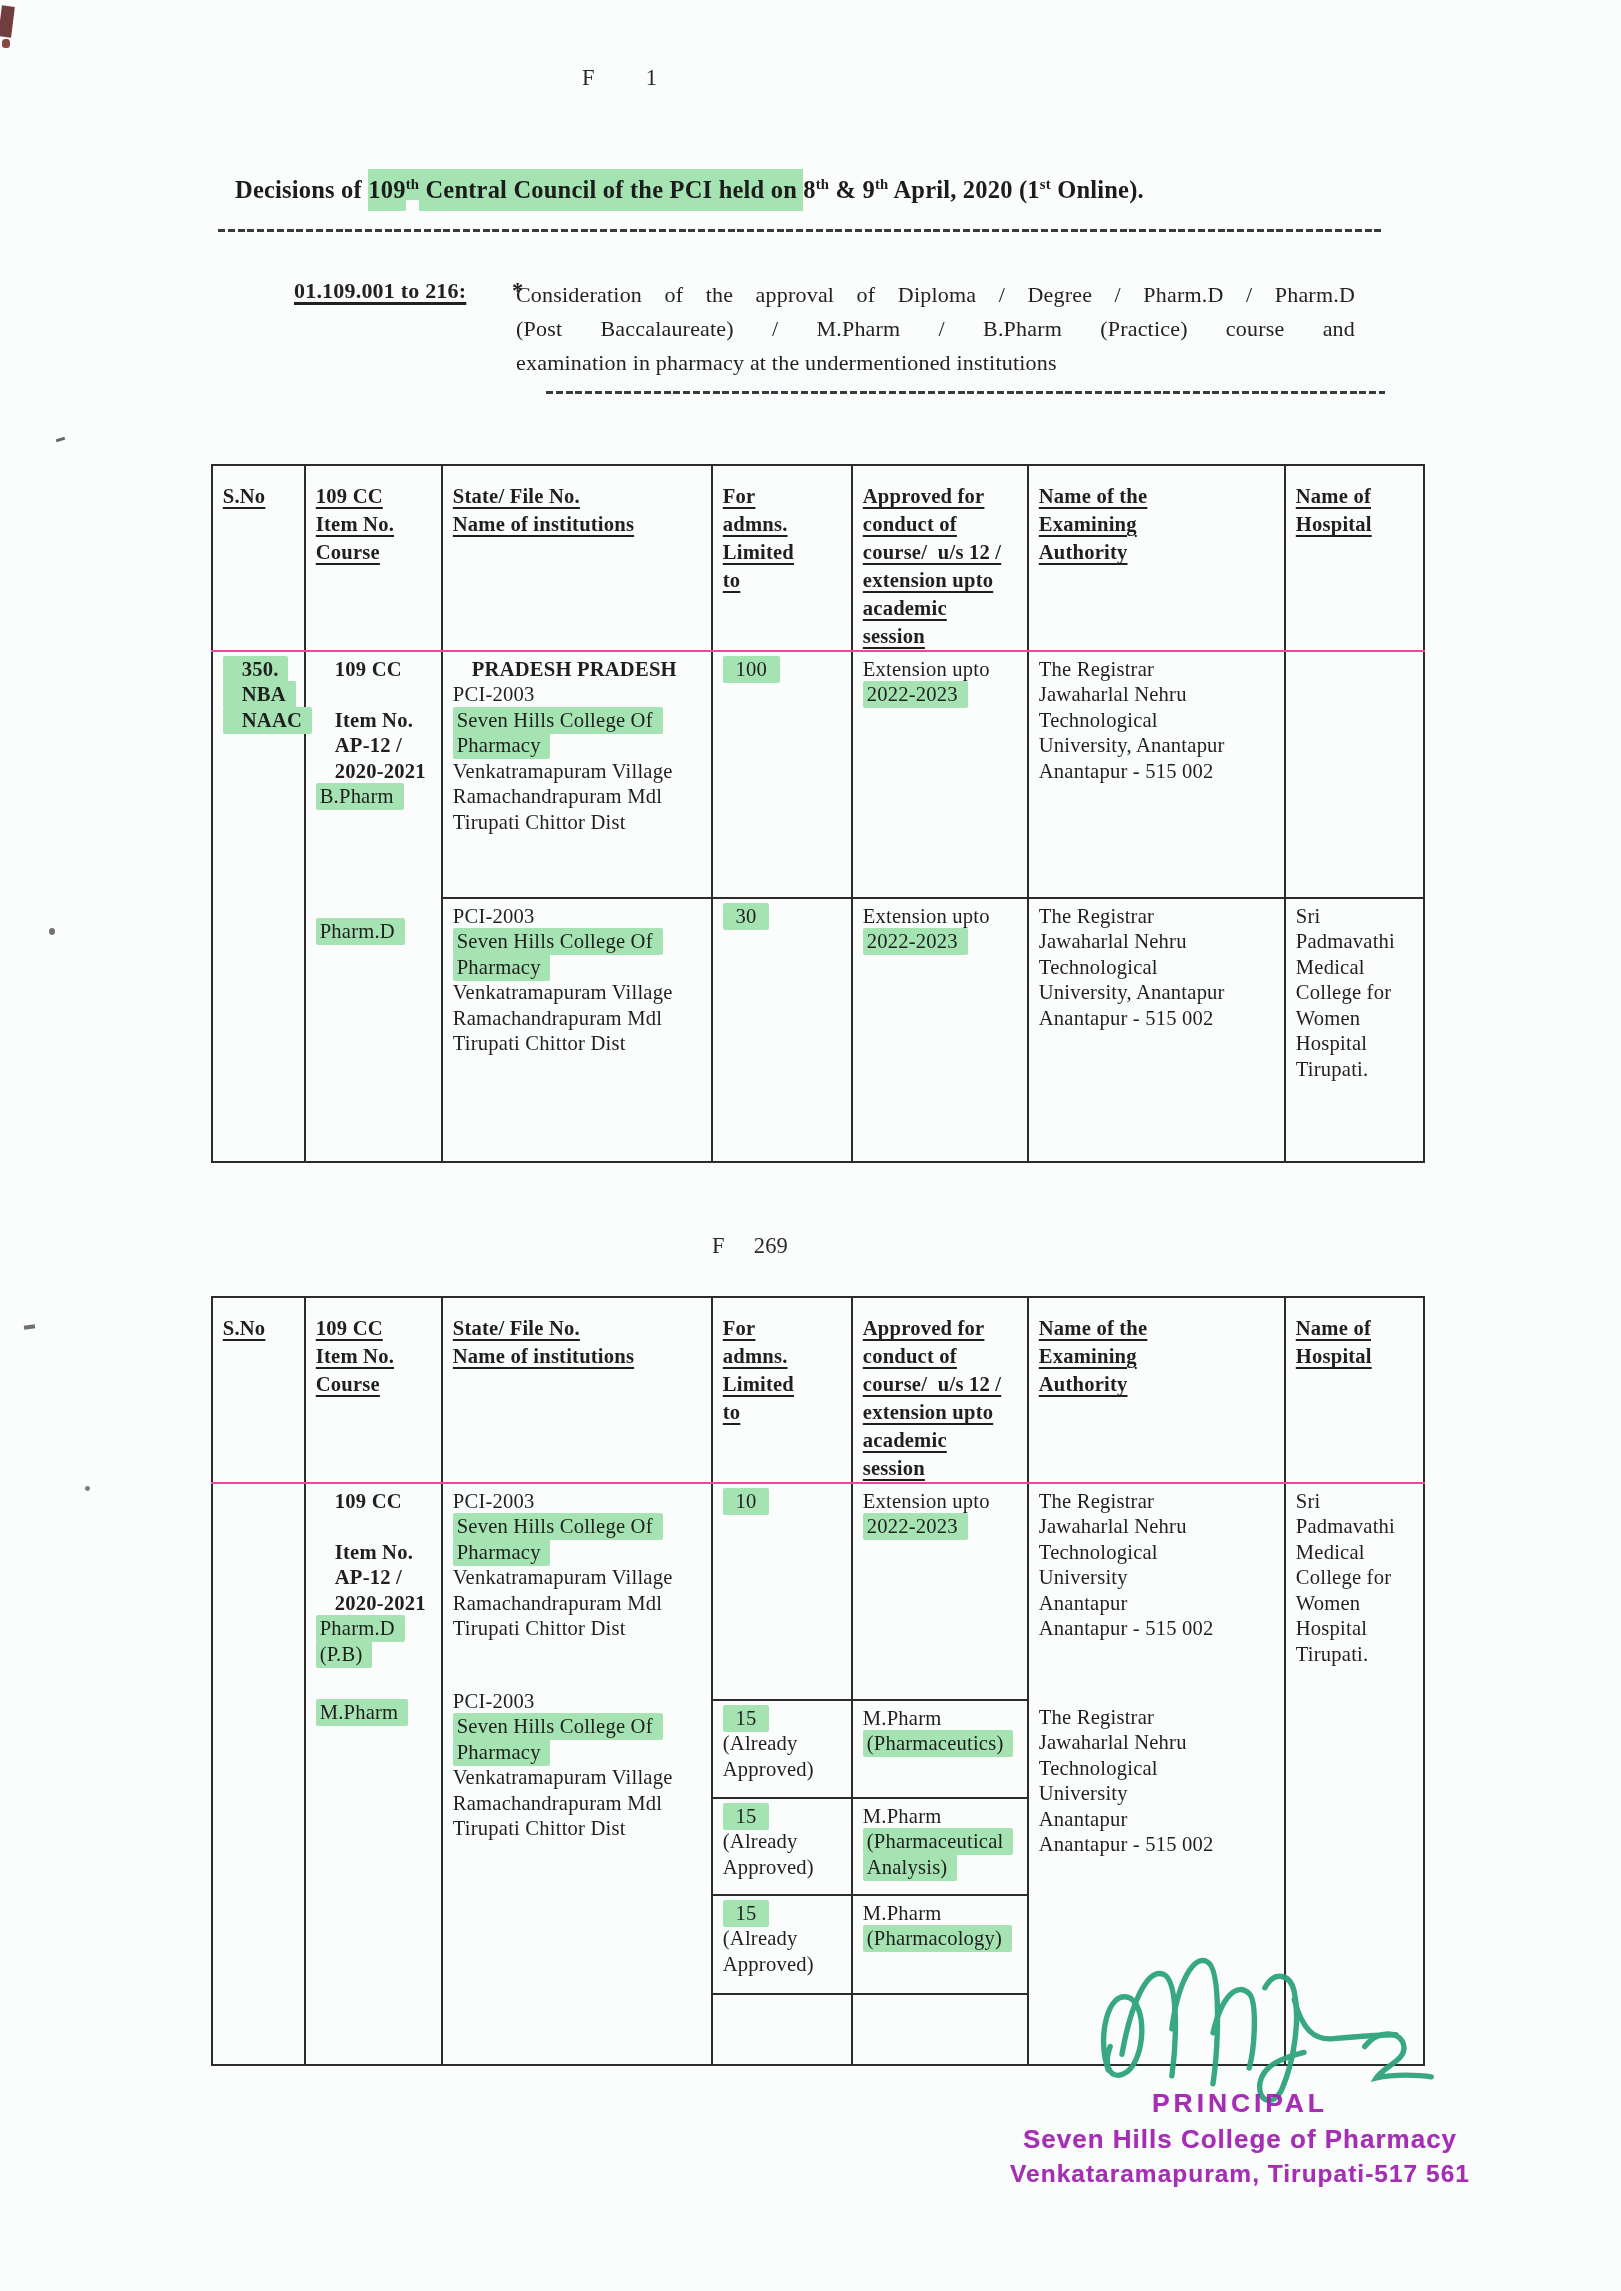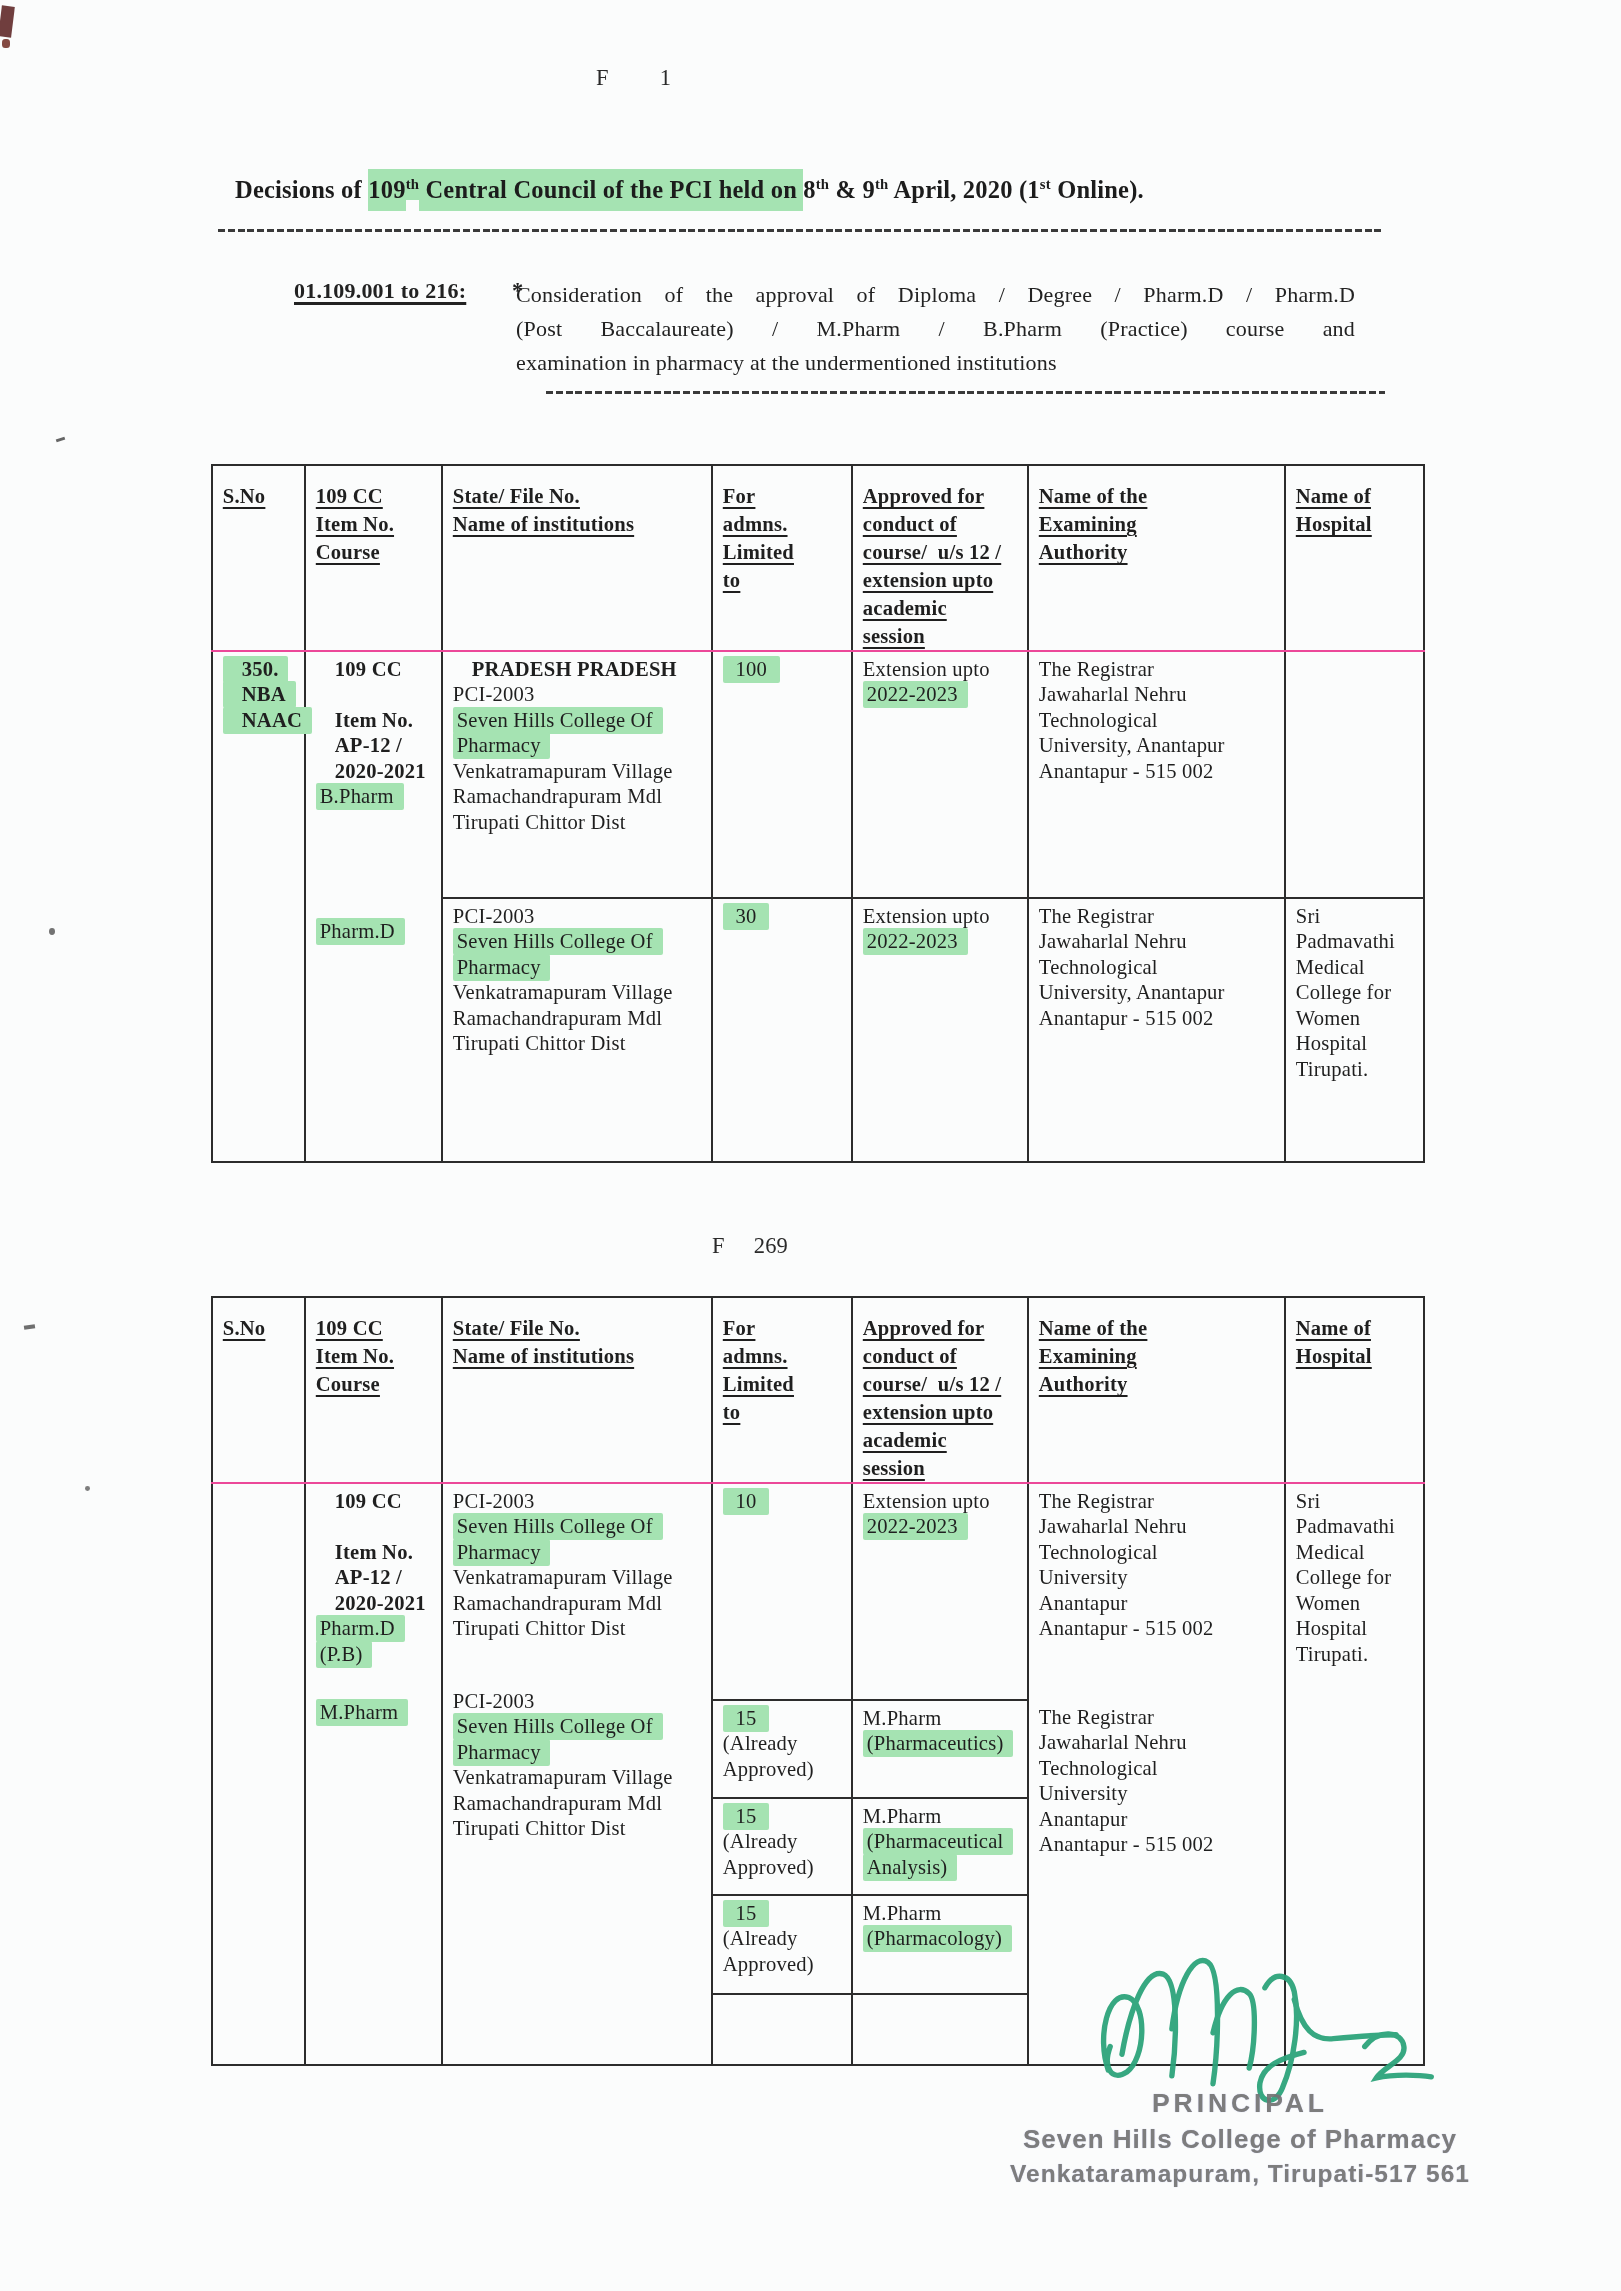--- a/index.html
+++ b/index.html
@@ -2,21 +2,21 @@
 <html><head>
 <meta charset="utf-8">
 <style>
   html,body{margin:0;padding:0;}
   body{width:1621px;height:2292px;background:#f4f6f5;}
   .page{position:relative;width:1621px;height:2292px;background:#fbfcfc;overflow:hidden;
         font-family:"Liberation Serif",serif;color:#222;letter-spacing:0.2px;}
 
   
   .pgnum{position:absolute;font-size:22.5px;color:#2a2a2a;}
-  .pg1{left:596px;top:65px;}
+  .pg1{left:582px;top:65px;}
   .pg1 .num{margin-left:51px;}
   .pg2{left:712px;top:1233px;}
   .pg2 .num{margin-left:29px;}
 
   
   .title{position:absolute;left:235px;top:176px;font-size:24.5px;font-weight:bold;color:#1c1c1c;white-space:nowrap;}
   .title sup{font-size:60%;}
   .hl-run{background:#a5e3b2;padding-top:6.9px;padding-bottom:7.8px;}
 
   
@@ -53,21 +53,21 @@
   .m-t2c{margin-top:33px;}
   .m-t2i{margin-top:47px;}
   .m-t2a{margin-top:63px;}
   .t1 .hrow{height:169px}.t1 .r1{height:247px}.t1 .r2{height:264px}
   .t2 .hrow{height:167px}.t2 .r1{height:217px}.t2 .s1{height:98px}.t2 .s2{height:97px}
   .t2 .s3{height:99px}.t2 .rf{height:71px}
 
   
   .sig{position:absolute;left:1073px;top:1931px;}
   .stamp{position:absolute;left:995px;top:2088px;width:490px;text-align:center;
-         font-family:"Liberation Sans",sans-serif;font-weight:bold;color:#737373;opacity:.92;
+         font-family:"Liberation Sans",sans-serif;font-weight:bold;color:#a21caf;opacity:.92;
          text-shadow:0 0 1px rgba(127,132,198,.65);}
   .stamp .s1{font-size:26.5px;letter-spacing:3.9px;margin-bottom:4.9px;}
   .stamp .s2{font-size:26px;letter-spacing:1px;margin-bottom:4.9px;}
   .stamp .s3{font-size:24.5px;letter-spacing:1px;}
 
   
   .art{position:absolute;opacity:.85;}
   .a1{left:0;top:5.9px;width:12.7px;height:31px;background:#571c1c;transform:rotate(7deg);}
   .a1b{left:2px;top:39px;width:7.8px;height:8.8px;background:#6e2a22;border-radius:40%;}
   .a2{left:56px;top:438px;width:8.8px;height:2.9px;background:#4a4a4a;transform:rotate(-18deg);}

